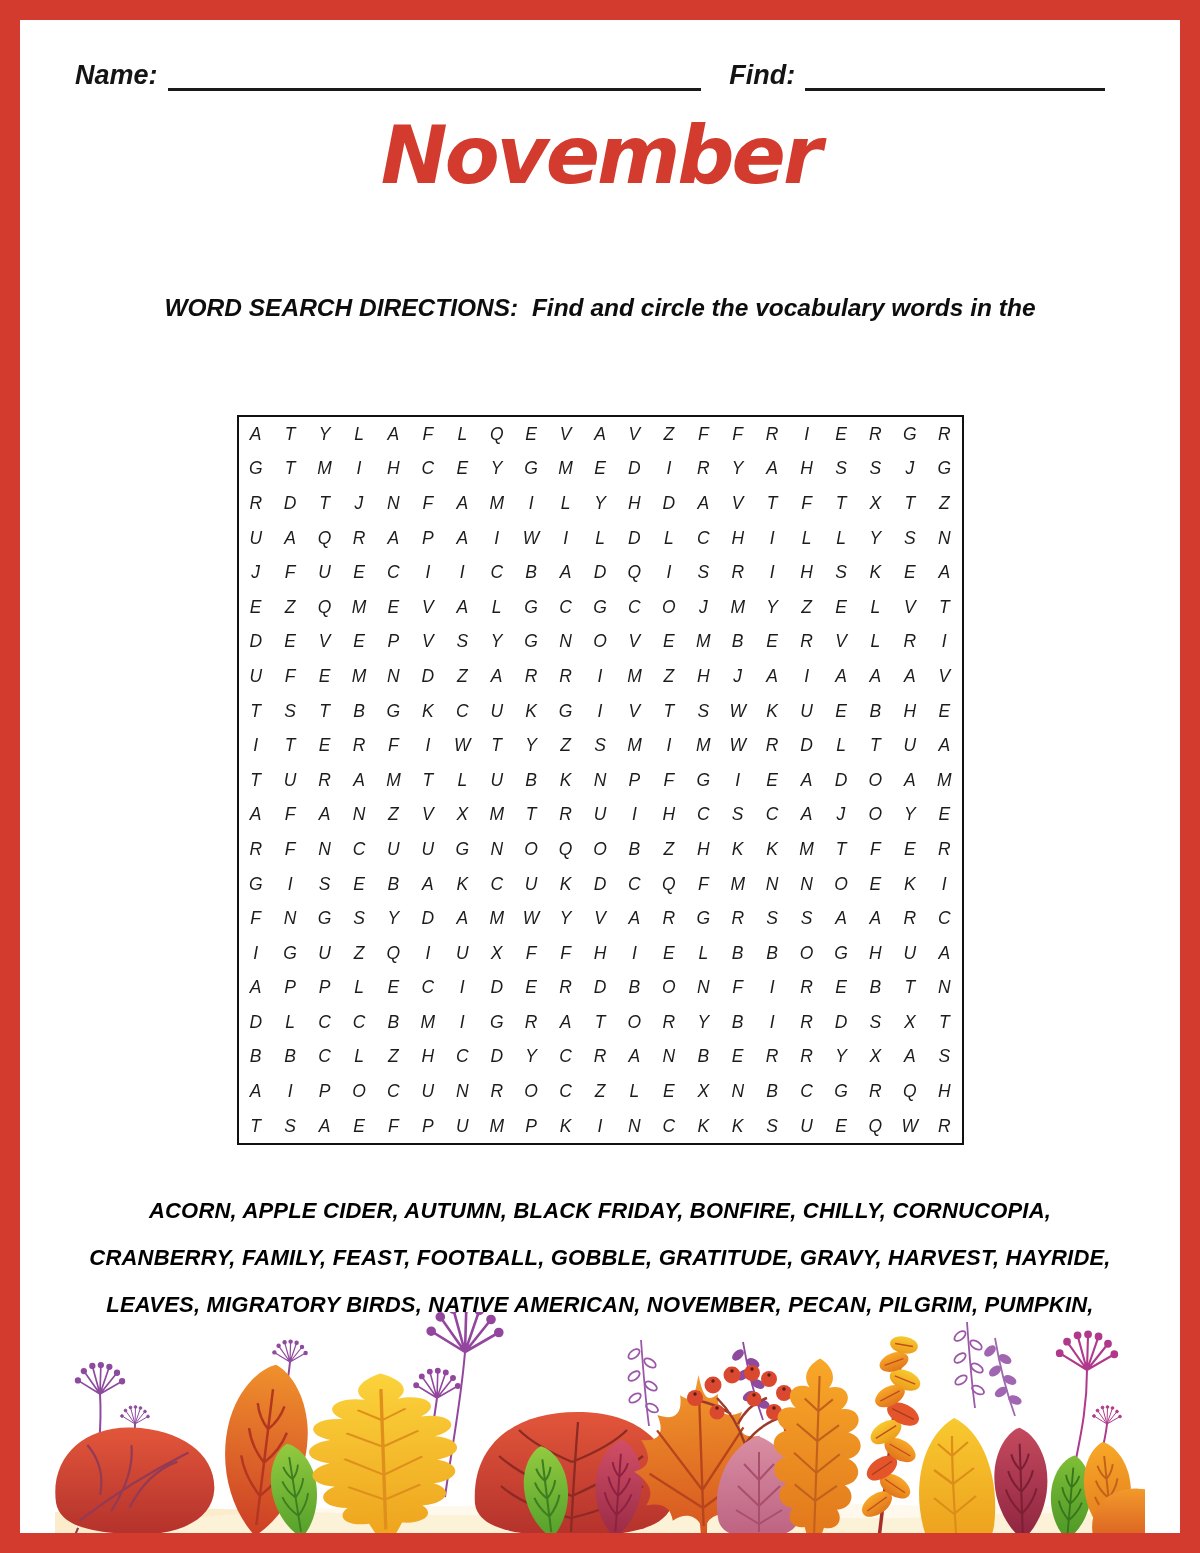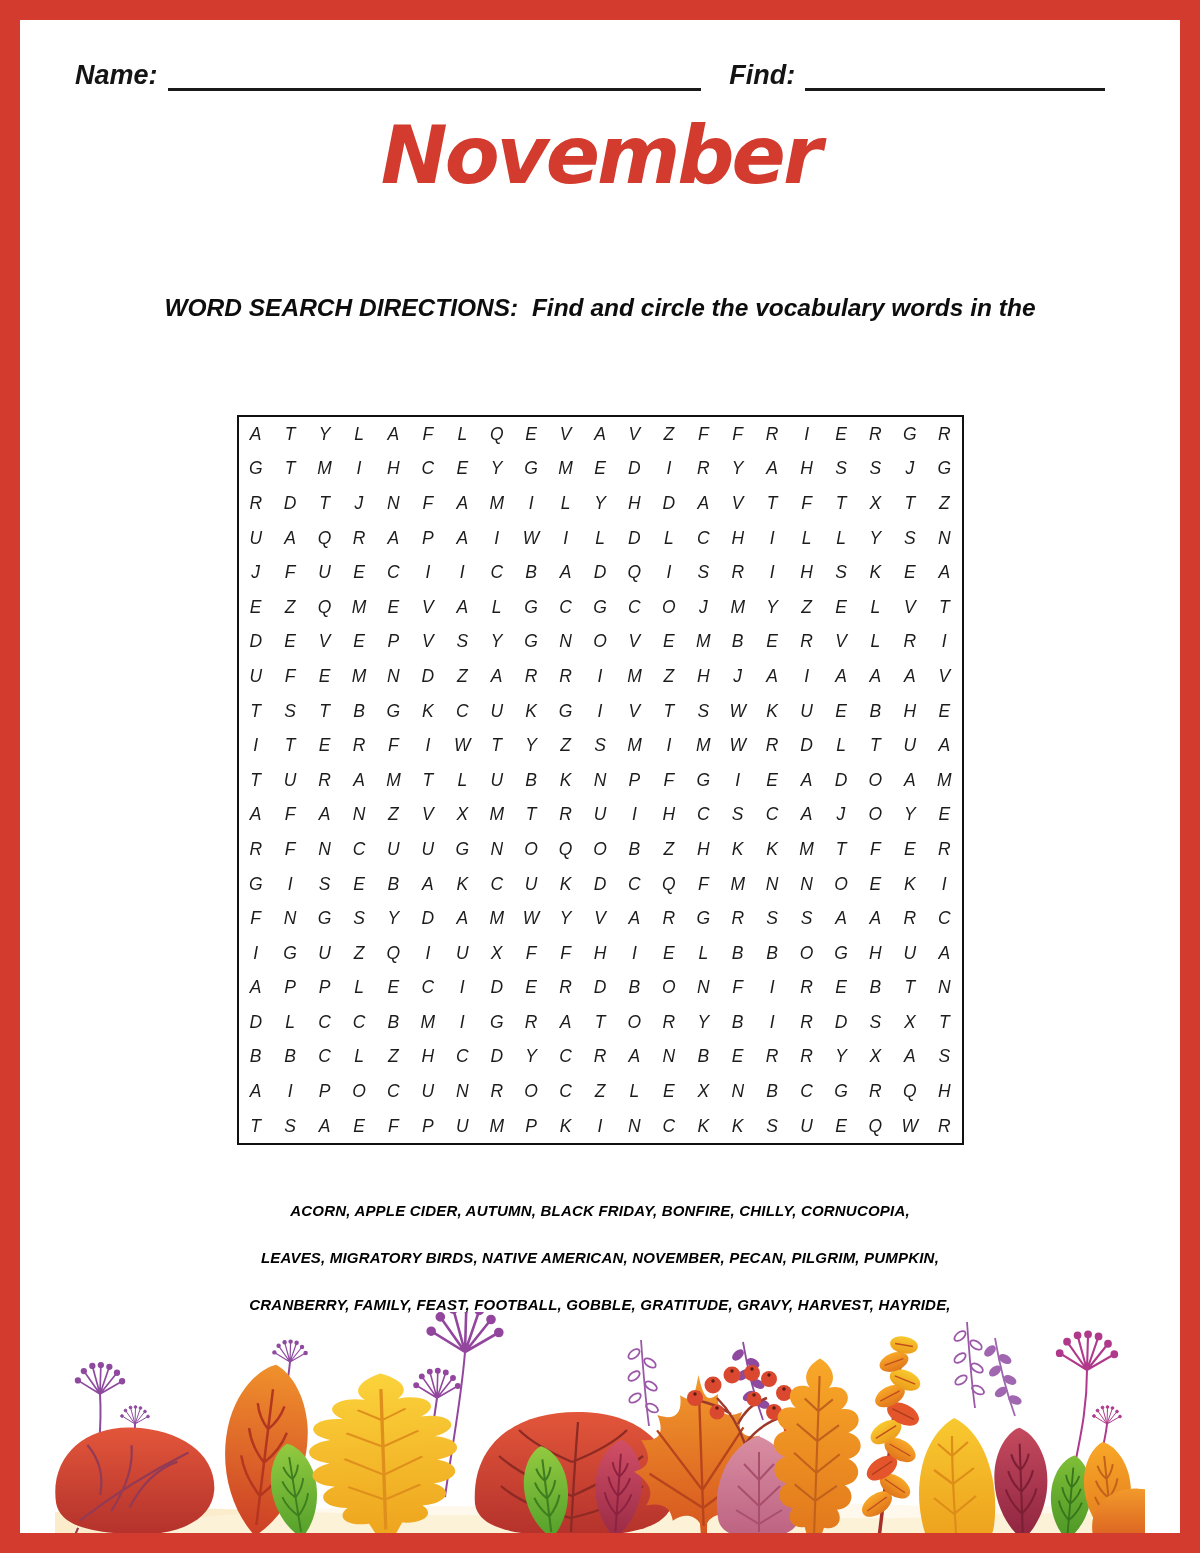--- a/index.html
+++ b/index.html
@@ -59,21 +59,21 @@
   .cell{
     display:flex;align-items:center;justify-content:center;
     font-size:17.5px;color:#1c1c1c;
     font-family:"Liberation Sans",sans-serif;
   }
   
   .word-list{
     margin:42px auto 0 auto;
     width:1100px;
     text-align:center;
-    font-size:15px;line-height:47px;
+    font-size:22px;line-height:47px;
     font-weight:600;color:#000000;
     letter-spacing:0.2px;
   }
   
   .leaves-wrap{margin-top:-16px;}
   .leaves-wrap svg{display:block;margin:0 auto;}
 </style>
 </head>
 <body>
 
@@ -533,22 +533,22 @@
         <div class="cell">U</div>
         <div class="cell">E</div>
         <div class="cell">Q</div>
         <div class="cell">W</div>
         <div class="cell">R</div>
       </div>
   </div>
 
   <div class="word-list">
       <div class="word-line">ACORN, APPLE CIDER, AUTUMN, BLACK FRIDAY, BONFIRE, CHILLY, CORNUCOPIA,</div>
+      <div class="word-line">CRANBERRY, FAMILY, FEAST, FOOTBALL, GOBBLE, GRATITUDE, GRAVY, HARVEST, HAYRIDE,</div>
       <div class="word-line">LEAVES, MIGRATORY BIRDS, NATIVE AMERICAN, NOVEMBER, PECAN, PILGRIM, PUMPKIN,</div>
-      <div class="word-line">CRANBERRY, FAMILY, FEAST, FOOTBALL, GOBBLE, GRATITUDE, GRAVY, HARVEST, HAYRIDE,</div>
     </div>
 
   <div class="leaves-wrap">
     <svg width="1090" height="222" viewBox="0 0 1090 222" aria-hidden="true">
       <defs>
         <linearGradient id="gRed" x1="0" y1="0" x2="0" y2="1">
             <stop offset="0" stop-color="#e2563a"></stop>
             <stop offset="1" stop-color="#b4322c"></stop>
           </linearGradient>
         <linearGradient id="gFlame" x1="0" y1="0" x2="0" y2="1">

